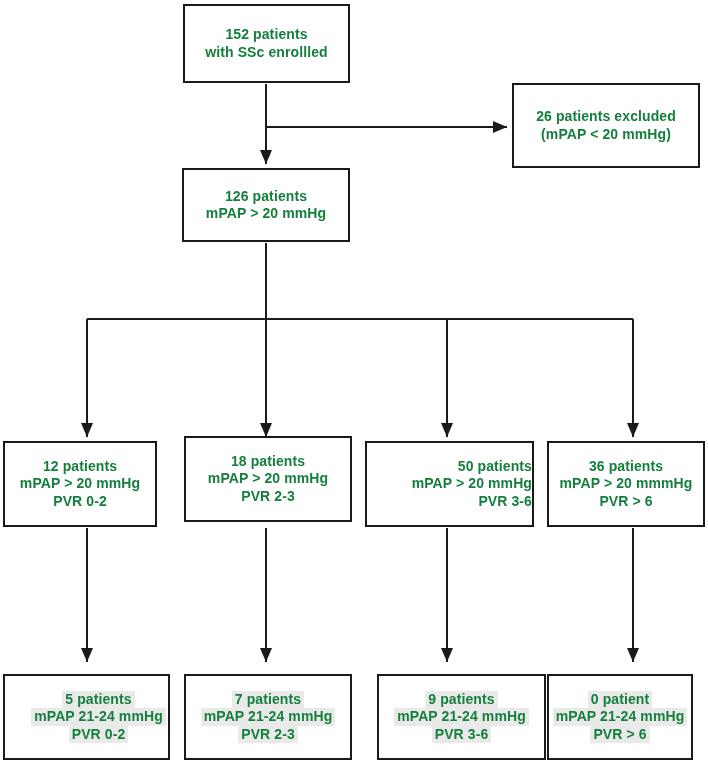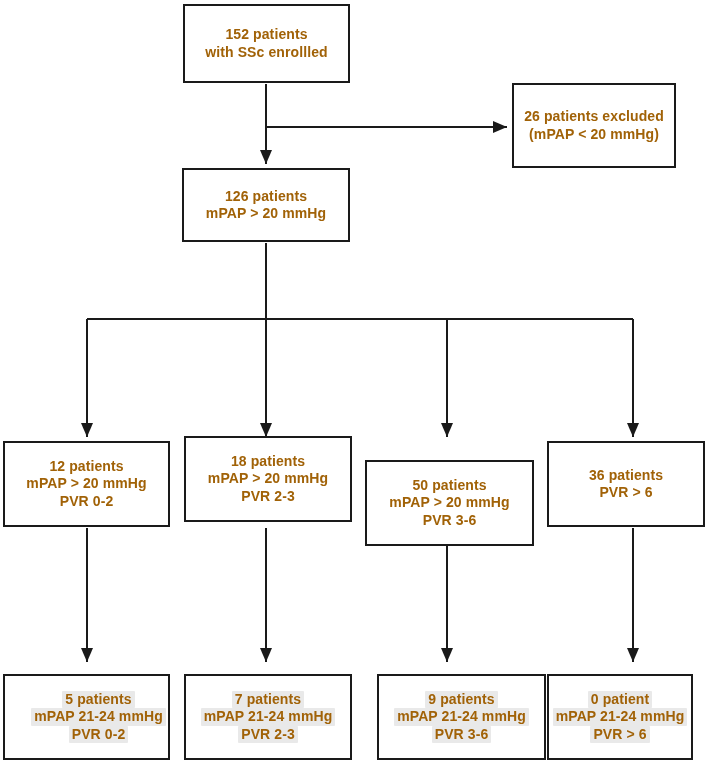--- a/index.html
+++ b/index.html
@@ -25,41 +25,41 @@
   .node {
     position: absolute;
     box-sizing: border-box;
     border: 2px solid #1a1a1a;
     background: #ffffff;
     display: flex;
     flex-direction: column;
     align-items: center;
     justify-content: center;
     text-align: center;
-    color: #a16207;
+    color: #15803d;
     font-size: 14px;
     font-weight: bold;
     line-height: 17.5px;
     letter-spacing: 0.1px;
   }
   .node span { display: block; white-space: nowrap; }
   .node .hl {
     background: #e9e9e9;
     padding: 0 3px;
     border-radius: 1px;
   }
   
   .n-top      { left: 183px; top: 4px;   width: 167px; height: 79px; }
-  .n-excluded { left: 512px; top: 83px;  width: 164px; height: 85px; }
+  .n-excluded { left: 512px; top: 83px;  width: 188px; height: 85px; }
   .n-mpap     { left: 182px; top: 168px; width: 168px; height: 74px; }
 
   .row-mid .node, .row-bot .node { height: 86px; }
-  .n-m1 { left: 3px;   top: 441px; width: 167px; }
+  .n-m1 { left: 3px;   top: 441px; width: 154px; }
   .n-m2 { left: 184px; top: 436px; width: 168px; }
-  .n-m3 { left: 365px; top: 460px; width: 169px; }
+  .n-m3 { left: 365px; top: 441px; width: 169px; align-items: flex-end; }
   .n-m4 { left: 547px; top: 441px; width: 158px; }
 
   .n-b1 { left: 3px;   top: 674px; width: 167px; height: 84px; padding-left: 24px; }
   .n-b2 { left: 184px; top: 674px; width: 168px; height: 84px; }
   .n-b3 { left: 365px; top: 674px; width: 169px; height: 84px; margin-left: 12px; }
   .n-b4 { left: 547px; top: 674px; width: 146px; height: 84px; }
 </style>
 </head>
 <body>
 
@@ -119,20 +119,21 @@
       <span>mPAP &gt; 20 mmHg</span>
       <span>PVR 2-3</span>
     </div>
     <div class="node n-m3">
       <span>50 patients</span>
       <span>mPAP &gt; 20 mmHg</span>
       <span>PVR 3-6</span>
     </div>
     <div class="node n-m4">
       <span>36 patients</span>
+      <span>mPAP &gt; 20 mmmHg</span>
       <span>PVR &gt; 6</span>
     </div>
   </div>
 
   <div class="row-bot">
     <div class="node n-b1">
       <span class="hl">5 patients</span>
       <span class="hl">mPAP 21-24 mmHg</span>
       <span class="hl">PVR 0-2</span>
     </div>

